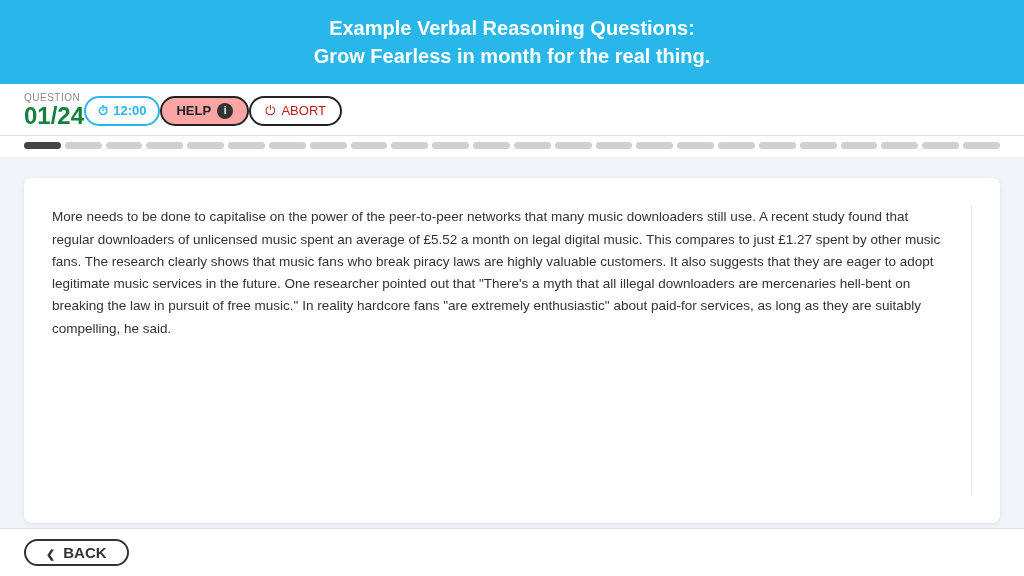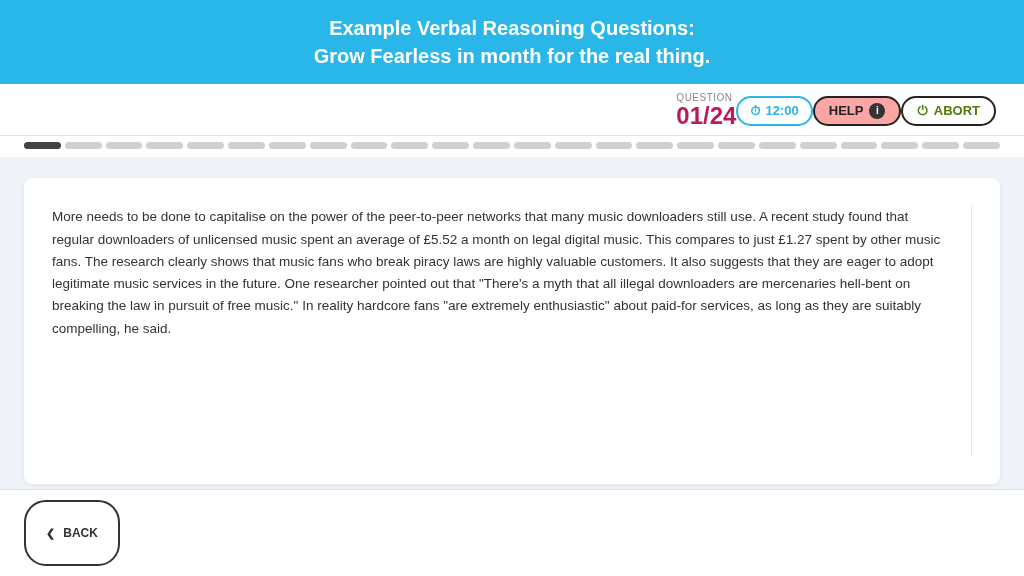--- a/index.html
+++ b/index.html
@@ -22,36 +22,36 @@
     }
     .header-title {
       font-size: 20px;
       font-weight: 600;
       line-height: 1.4;
     }
 
     
     .question-bar {
       background: white;
-      padding: 8px 28px 0 24px;
-      display: flex;
-      align-items: center;
-      justify-content: flex-end;
+      padding: 8px 39px 0 24px;
+      display: flex;
+      align-items: center;
+      justify-content: flex-start;
       border-bottom: 1px solid #e0e0e0;
     }
     .question-label {
       font-size: 10px;
       color: #888;
       text-transform: uppercase;
       letter-spacing: 0.5px;
     }
     .question-number {
       font-size: 24px;
       font-weight: 700;
-      color: #be185d;
+      color: #15803d;
       line-height: 1.1;
     }
     .question-info-left {
       padding-bottom: 6px;
     }
     .controls {
       display: flex;
       align-items: center;
       gap: 0;
       padding-bottom: 6px;
@@ -92,22 +92,22 @@
       display: flex;
       align-items: center;
       justify-content: center;
       font-weight: 700;
     }
     .abort-btn {
       border: 2px solid #222;
       border-radius: 20px;
       padding: 5px 14px;
       font-size: 13px;
-      font-weight: 700;
-      color: #4d7c0f;
+      font-weight: 400;
+      color: #b91c1c;
       background: white;
       cursor: pointer;
       display: flex;
       align-items: center;
       gap: 6px;
     }
 
     
     .progress-bar-row {
       background: white;
@@ -209,22 +209,22 @@
       background: white;
       border-top: 1px solid #e0e0e0;
       padding: 10px 24px;
       display: flex;
       justify-content: space-between;
       align-items: center;
     }
     .back-btn, .next-btn {
       border: 2px solid #333;
       border-radius: 22px;
-      padding: 24px 20px;
-      font-size: 12px;
+      padding: 3px 20px;
+      font-size: 15px;
       font-weight: 700;
       color: #333;
       background: white;
       cursor: pointer;
       display: flex;
       align-items: center;
       gap: 8px;
     }
 
     

